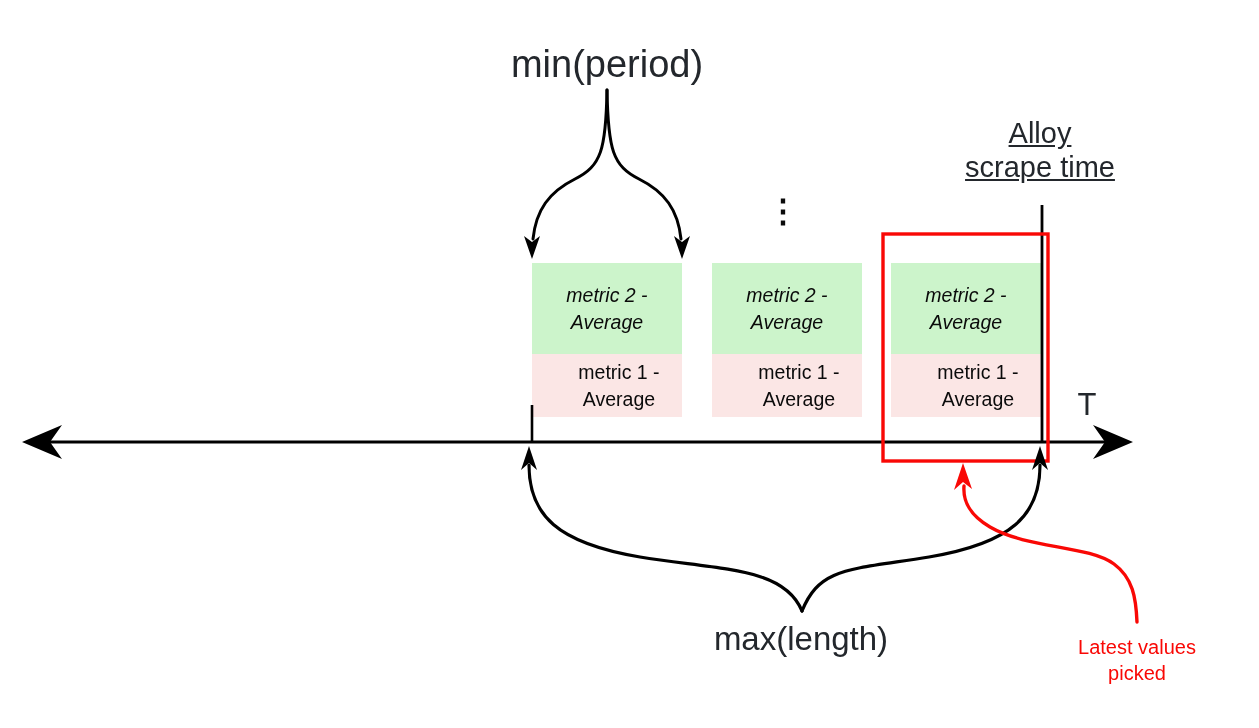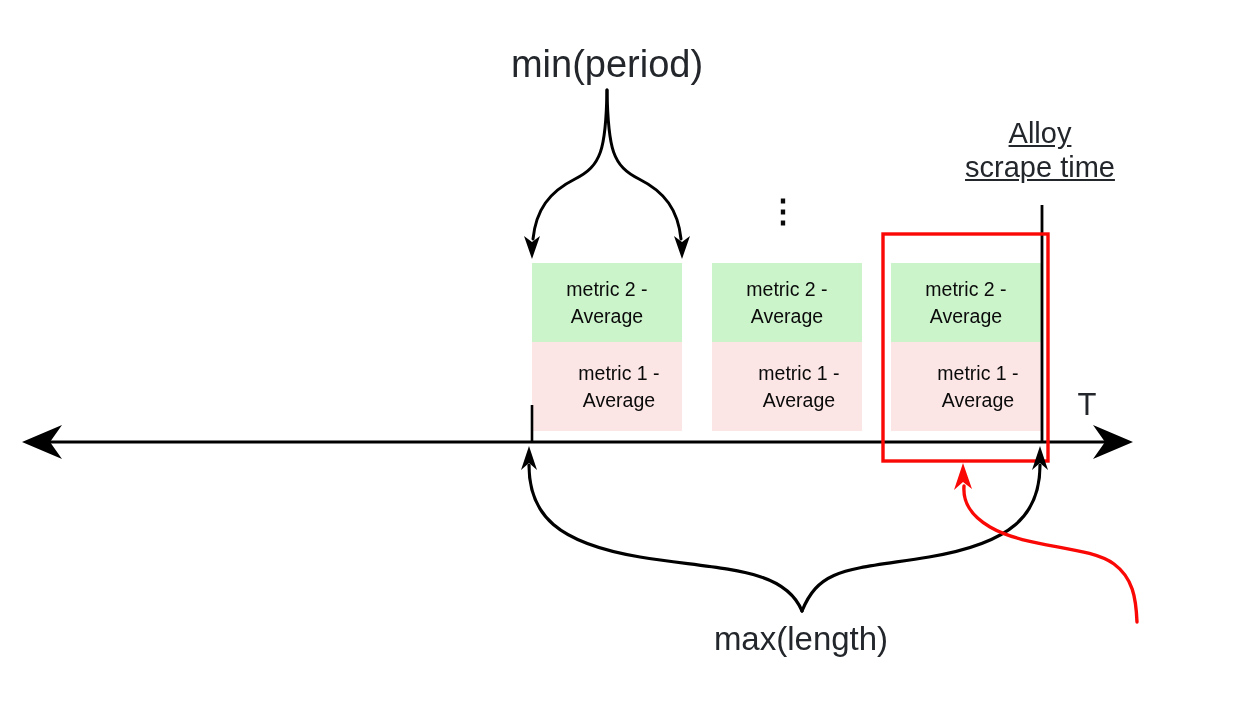--- a/index.html
+++ b/index.html
@@ -34,22 +34,22 @@
   .g2 { left: 712px; }
   .g3 { left: 891px; }
   .seg {
     display: flex; align-items: center; justify-content: center;
     text-align: center;
     white-space: pre-line;
     font-size: 19.5px;
     line-height: 1.35;
     color: #0a0a0a;
   }
-  .seg-top    { height: 79px; }
-  .seg-bottom { height: 89px; padding-left: 24px; }
+  .seg-top    { height: 91px; font-style: italic; }
+  .seg-bottom { height: 63px; padding-left: 24px; }
   #overlay {
     position: absolute; left: 0; top: 0;
     width: 1259px; height: 728px;
     pointer-events: none;
   }
 </style>
 </head>
 <body>
 
 <div id="canvas">
@@ -79,20 +79,22 @@
 
   <div class="abs label lbl-alloy">Alloy
 scrape time</div>
 
   <div class="abs label lbl-ellipsis">⋮</div>
 
   <div class="abs label lbl-t">T</div>
 
   <div class="abs label lbl-max-length">max(length)</div>
 
+  <div class="abs label lbl-latest">Latest values
+picked</div>
 
   <svg id="overlay" viewBox="0 0 1259 728" xmlns="http://www.w3.org/2000/svg">
 
     <line x1="48" y1="442" x2="1106" y2="442" stroke="#000" stroke-width="3.2"></line>
     <polygon points="22,442 62,425 50,442 62,459" fill="#000"></polygon>
     <polygon points="1133,442 1093,425 1105,442 1093,459" fill="#000"></polygon>
 
     <line x1="532" y1="405" x2="532" y2="443" stroke="#000" stroke-width="2.6"></line>
 
     <line x1="1042" y1="205" x2="1042" y2="443" stroke="#000" stroke-width="2.8"></line>

